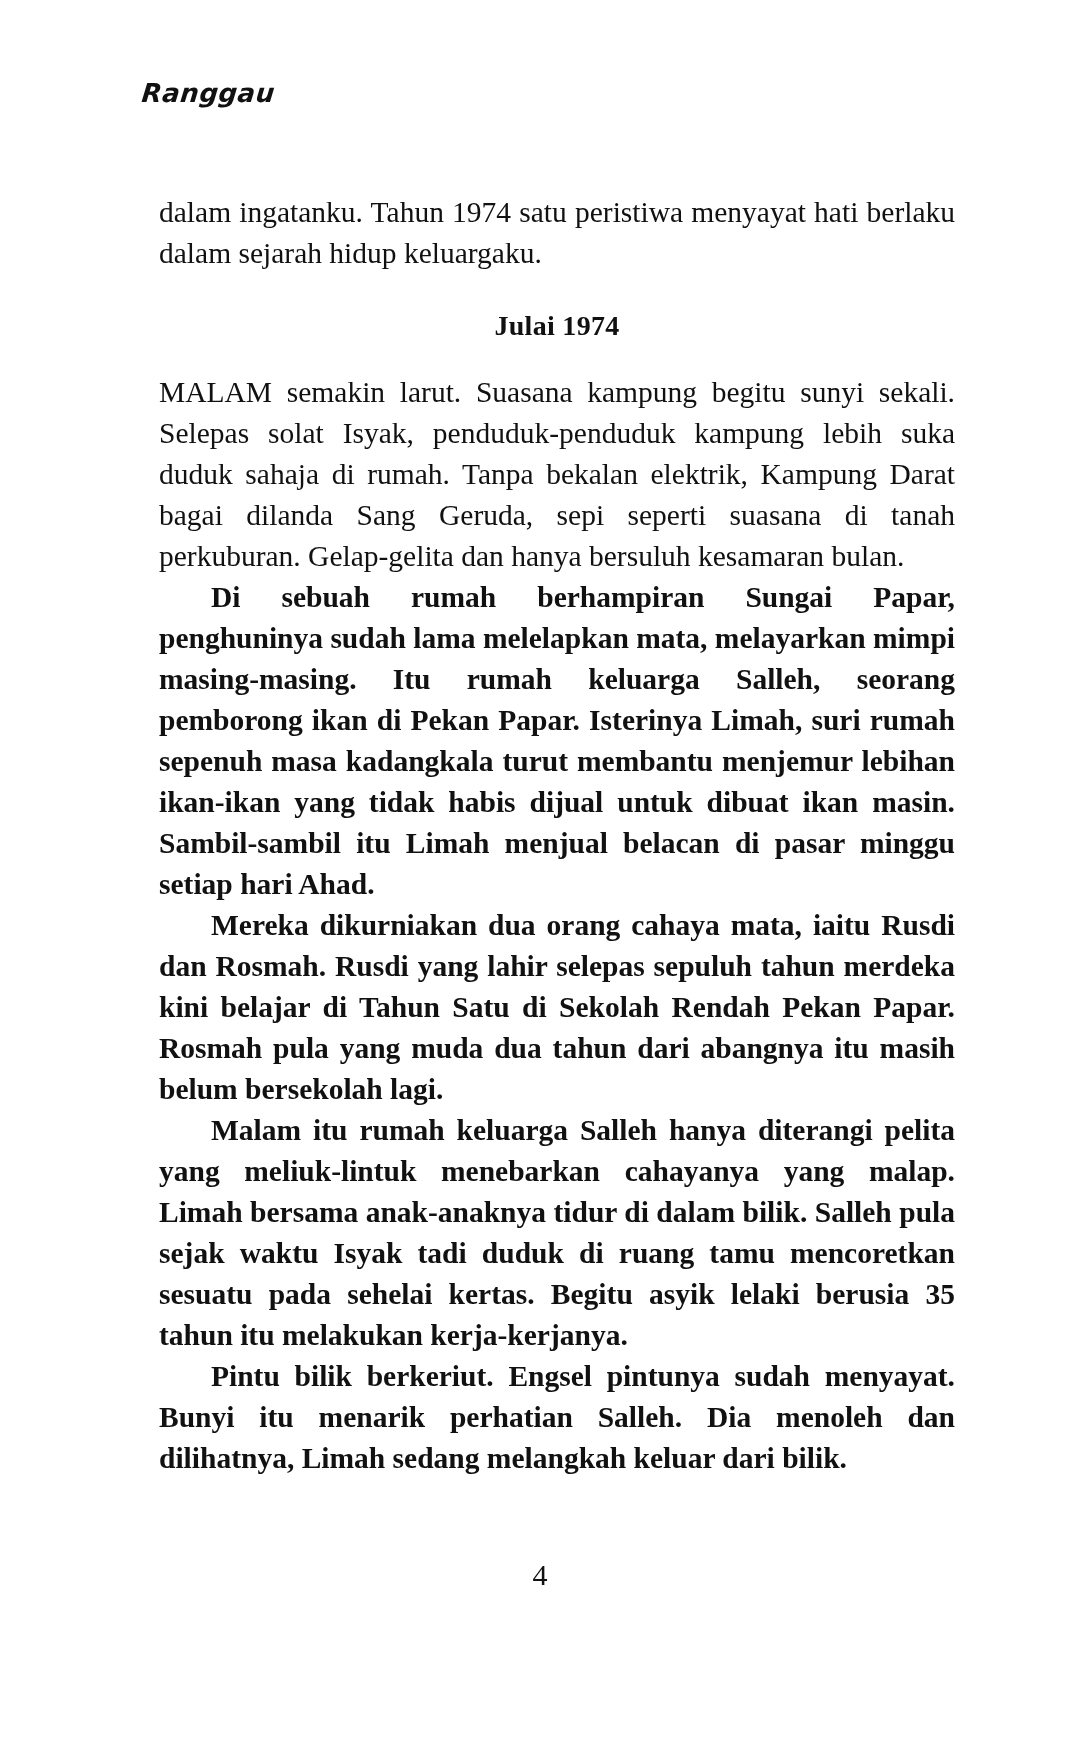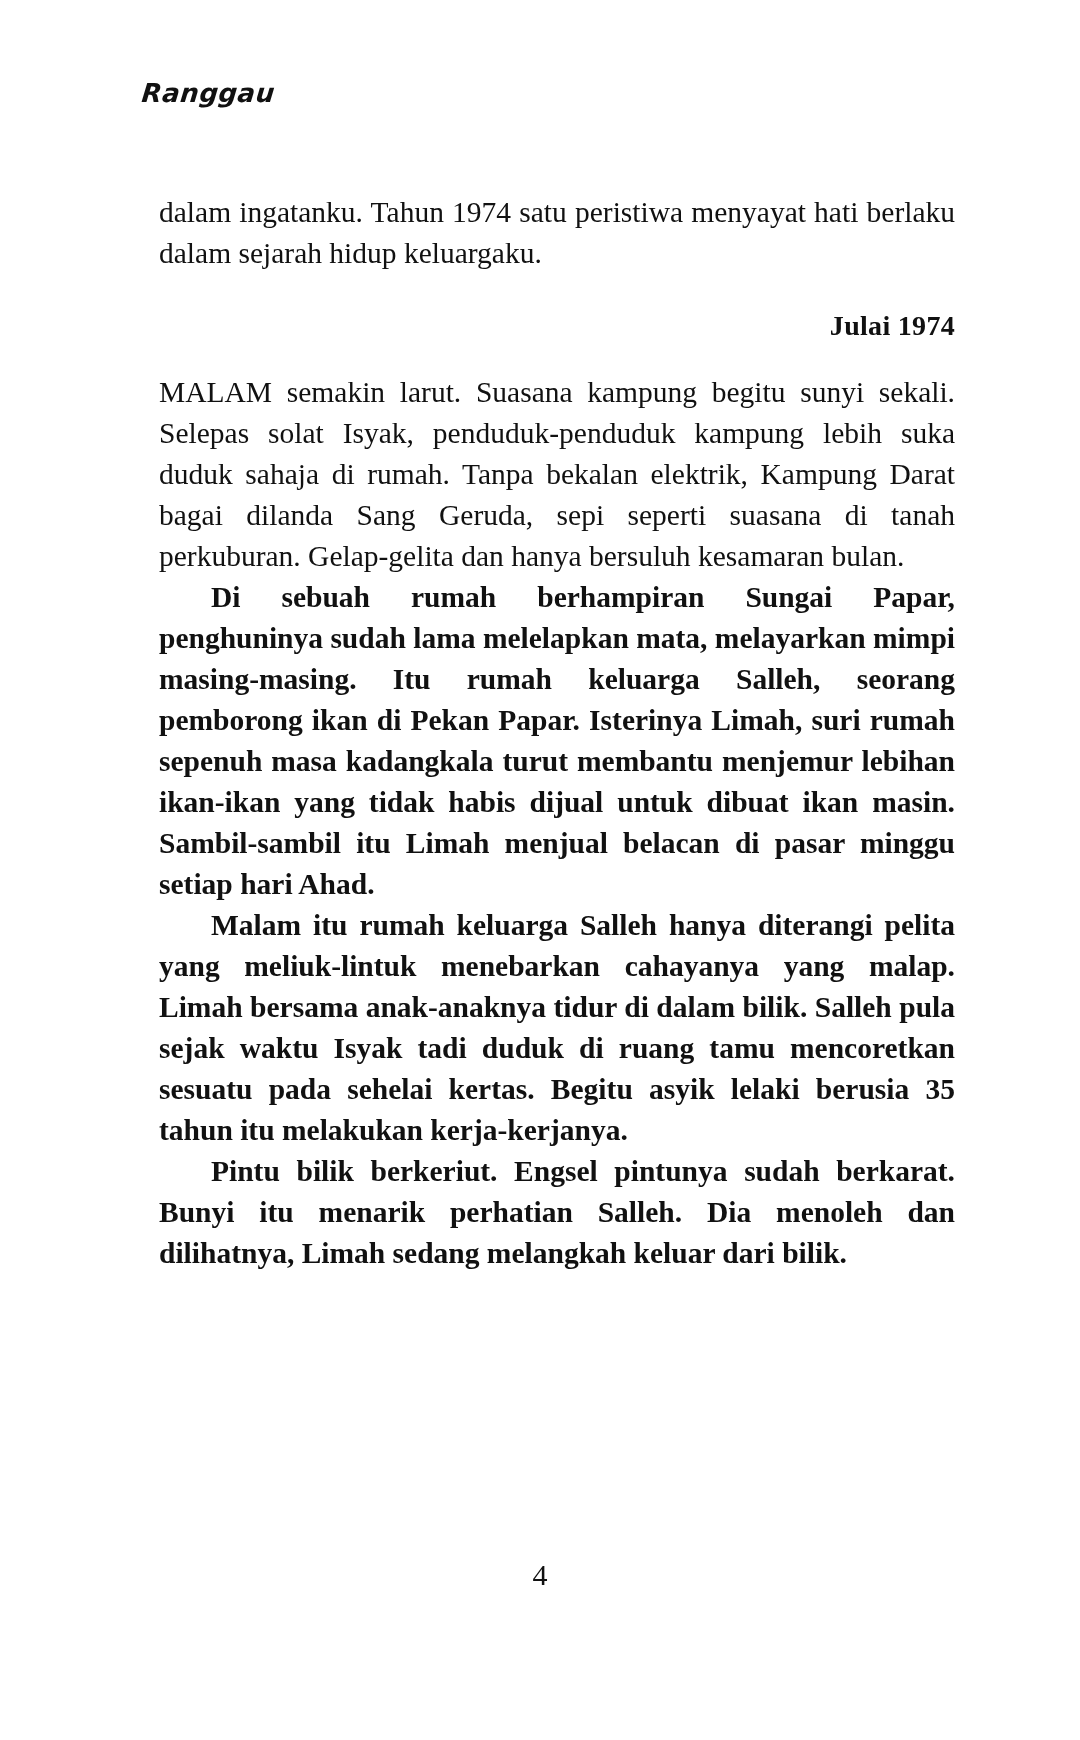--- a/index.html
+++ b/index.html
@@ -54,21 +54,21 @@
   }
   p.indented {
     text-indent: 52px;
     font-weight: bold;
   }
   .section-date {
     margin: 36px 0 30px 0;
     font-size: 28px;
     font-weight: bold;
     letter-spacing: 0.3px;
-    text-align: right;
+    text-align: center;
   }
   .folio {
     position: absolute;
     bottom: 148px;
     left: 0;
     width: 100%;
     text-align: center;
     font-size: 30px;
   }
 </style>
@@ -80,20 +80,21 @@
   <div class="running-head">Ranggau</div>
 
   <div class="content">
 
     <p class="continued">dalam ingatanku. Tahun 1974 satu peristiwa menyayat hati berlaku dalam sejarah hidup keluargaku.</p>
 
     <div class="section-date">Julai 1974</div>
 
     <p class="continued">MALAM semakin larut. Suasana kampung begitu sunyi sekali. Selepas solat Isyak, penduduk-penduduk kampung lebih suka duduk sahaja di rumah. Tanpa bekalan elektrik, Kampung Darat bagai dilanda Sang Geruda, sepi seperti suasana di tanah perkuburan. Gelap-gelita dan hanya bersuluh kesamaran bulan.</p>
     <p class="indented">Di sebuah rumah berhampiran Sungai Papar, penghuninya sudah lama melelapkan mata, melayarkan mimpi masing-masing. Itu rumah keluarga Salleh, seorang pemborong ikan di Pekan Papar. Isterinya Limah, suri rumah sepenuh masa kadangkala turut membantu menjemur lebihan ikan-ikan yang tidak habis dijual untuk dibuat ikan masin. Sambil-sambil itu Limah menjual belacan di pasar minggu setiap hari Ahad.</p>
+    <p class="indented">Mereka dikurniakan dua orang cahaya mata, iaitu Rusdi dan Rosmah. Rusdi yang lahir selepas sepuluh tahun merdeka kini belajar di Tahun Satu di Sekolah Rendah Pekan Papar. Rosmah pula yang muda dua tahun dari abangnya itu masih belum bersekolah lagi.</p>
     <p class="indented">Malam itu rumah keluarga Salleh hanya diterangi pelita yang meliuk-lintuk menebarkan cahayanya yang malap. Limah bersama anak-anaknya tidur di dalam bilik. Salleh pula sejak waktu Isyak tadi duduk di ruang tamu mencoretkan sesuatu pada sehelai kertas. Begitu asyik lelaki berusia 35 tahun itu melakukan kerja-kerjanya.</p>
-    <p class="indented">Pintu bilik berkeriut. Engsel pintunya sudah berkarat. Bunyi itu menarik perhatian Salleh. Dia menoleh dan dilihatnya, Limah sedang melangkah keluar dari bilik.</p>
+    <p class="indented">Pintu bilik berkeriut. Engsel pintunya sudah menyayat. Bunyi itu menarik perhatian Salleh. Dia menoleh dan dilihatnya, Limah sedang melangkah keluar dari bilik.</p>
 
   </div>
 
   <div class="folio">4</div>
 
 </div>
 
 </body></html>

